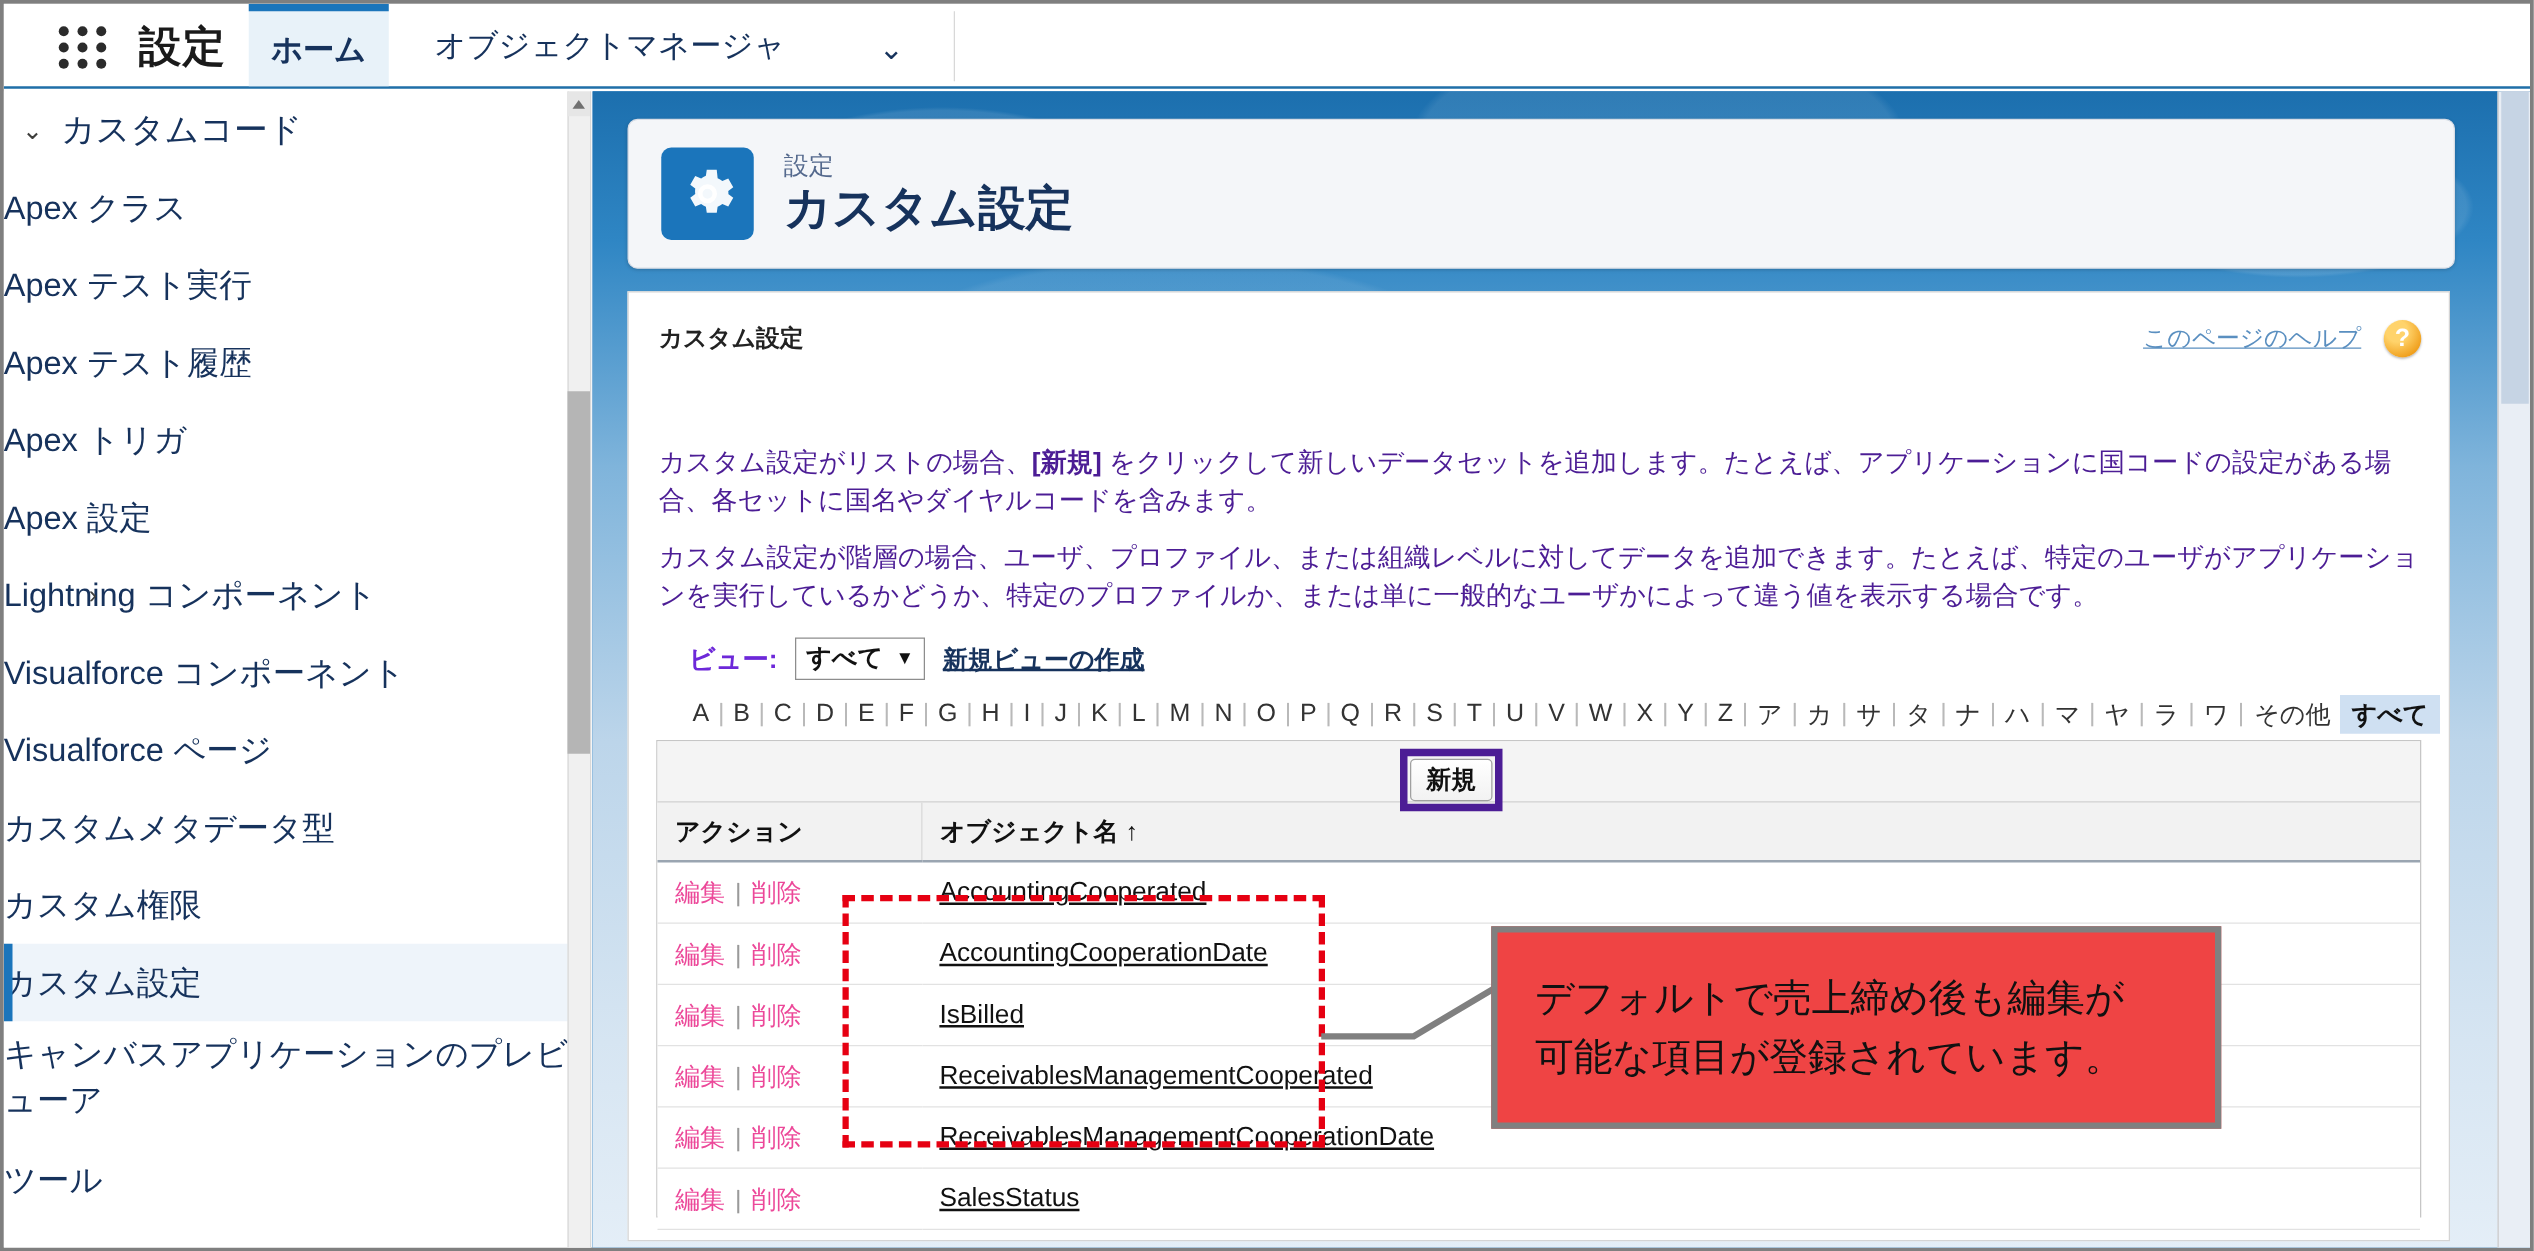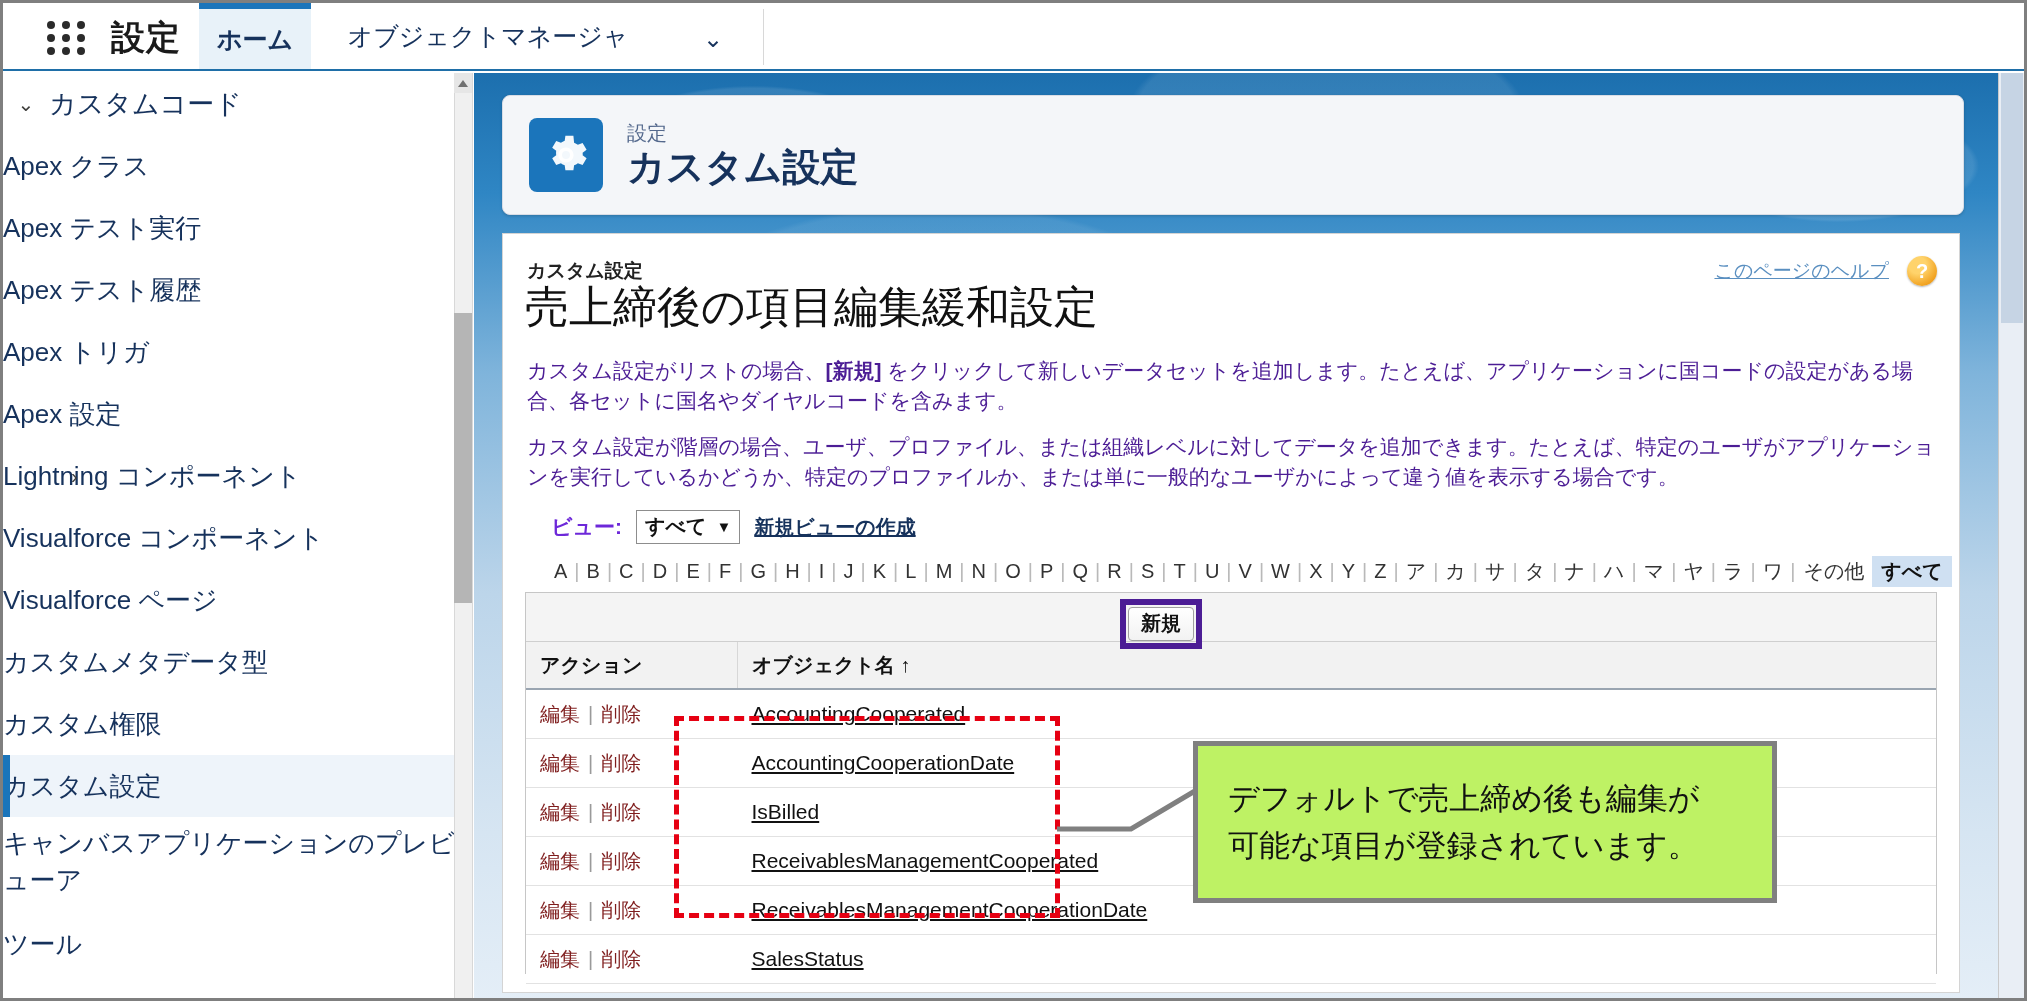--- a/index.html
+++ b/index.html
@@ -108,31 +108,31 @@
   .newbtn{background:linear-gradient(180deg,#ffffff 0%,#f2f2f2 100%);
           border:1px solid #a0a0a0;border-radius:4px;padding:2px 12px 3px 12px;
           font-size:20px;font-weight:700;color:#111;}
   table.tbl{width:100%;border-collapse:collapse;background:#ffffff;table-layout:fixed;}
   table.tbl th{height:44px;font-size:20px;color:#111;text-align:left;
                border-bottom:2px solid #9aa5b1;background:#f2f2f2;padding-left:14px;font-weight:700;}
   table.tbl th.c1{width:196px;border-right:1px solid #d7d7d7;}
   table.tbl td{height:46px;font-size:20px;border-bottom:1px solid #e2e2e2;padding-left:14px;
                vertical-align:middle;}
   td.act{color:#0b5cab;white-space:nowrap;}
-  td.act a{color:#7f1d1d;text-decoration:none;}
+  td.act a{color:#ec4899;text-decoration:none;}
   td.act .bar{color:#9a9a9a;padding:0 8px;}
   td.obj a{color:#111;text-decoration:underline;font-size:21px;}
 
   
   .dashbox{position:absolute;left:671px;top:713px;width:386px;height:202px;
            border:5px dashed #e60012;box-sizing:border-box;pointer-events:none;}
 
   
   .callout{position:absolute;left:1190px;top:738px;width:584px;height:162px;
-           background:#bef264;border:5px solid #808080;box-sizing:border-box;
+           background:#ef4444;border:5px solid #808080;box-sizing:border-box;
            display:flex;flex-direction:column;justify-content:center;padding:0 30px;}
   .callout div{font-size:31px;color:#111;line-height:1.52;}
   .leader{position:absolute;left:1050px;top:760px;width:160px;height:80px;pointer-events:none;}
 
   
   .pagescroll{position:absolute;right:0;top:70px;width:26px;height:928px;background:#e9eef5;
               border-left:1px solid #c9c9c9;box-sizing:border-box;}
   .pagescroll .thumb{position:absolute;left:2px;top:0;width:22px;height:250px;background:#c6d4e4;}
 </style>
 </head>
@@ -230,21 +230,20 @@
     </div>
 
     <div class="card">
 
       <div class="help">
         <span class="help-text">このページのヘルプ</span>
         <span class="help-badge">?</span>
       </div>
 
       <div class="c-kicker">カスタム設定</div>
-      <div class="c-title">売上締後の項目編集緩和設定</div>
 
       <div class="c-para p1"><span>カスタム設定がリストの場合、</span><b>[新規]</b><span> をクリックして新しいデータセットを追加します。たとえば、アプリケーションに国コードの設定がある場合、各セットに国名やダイヤルコードを含みます。</span></div>
 
       <div class="c-para p2">カスタム設定が階層の場合、ユーザ、プロファイル、または組織レベルに対してデータを追加できます。たとえば、特定のユーザがアプリケーションを実行しているかどうか、特定のプロファイルか、または単に一般的なユーザかによって違う値を表示する場合です。</div>
 
       <div class="viewrow">
         <span class="view-label">ビュー:</span>
         <span class="view-select">
           <span>すべて</span>
           <span class="cv">▼</span>

